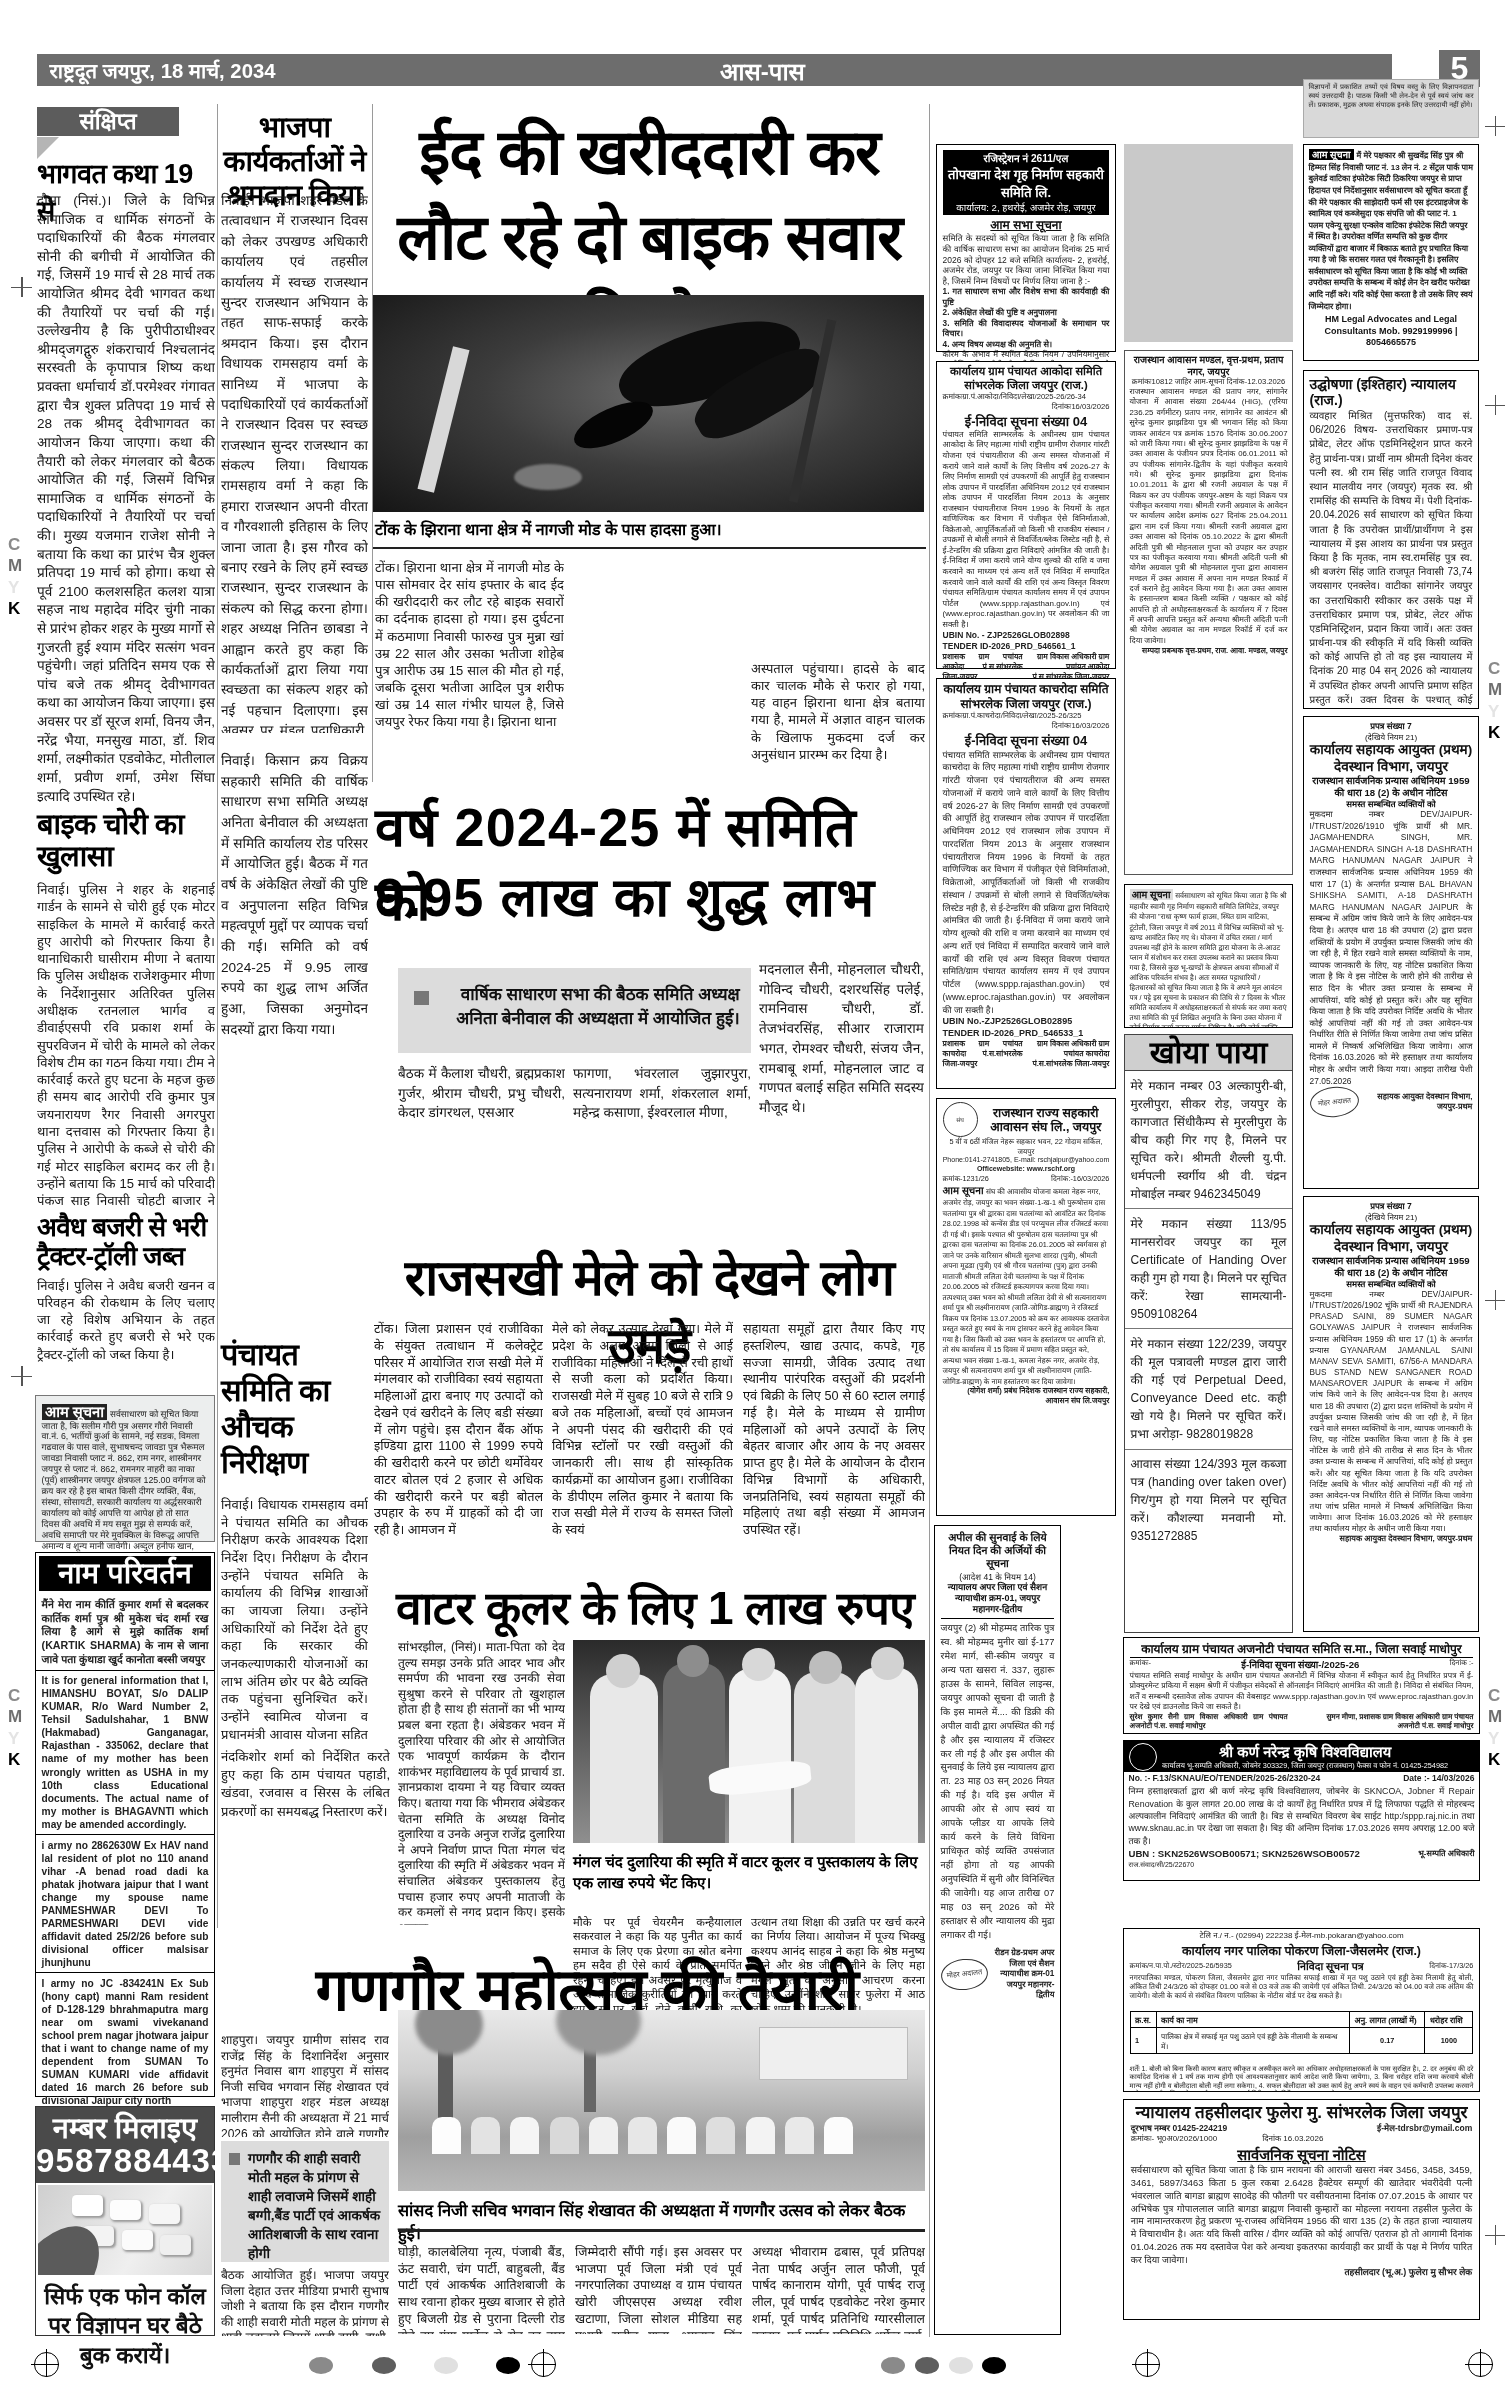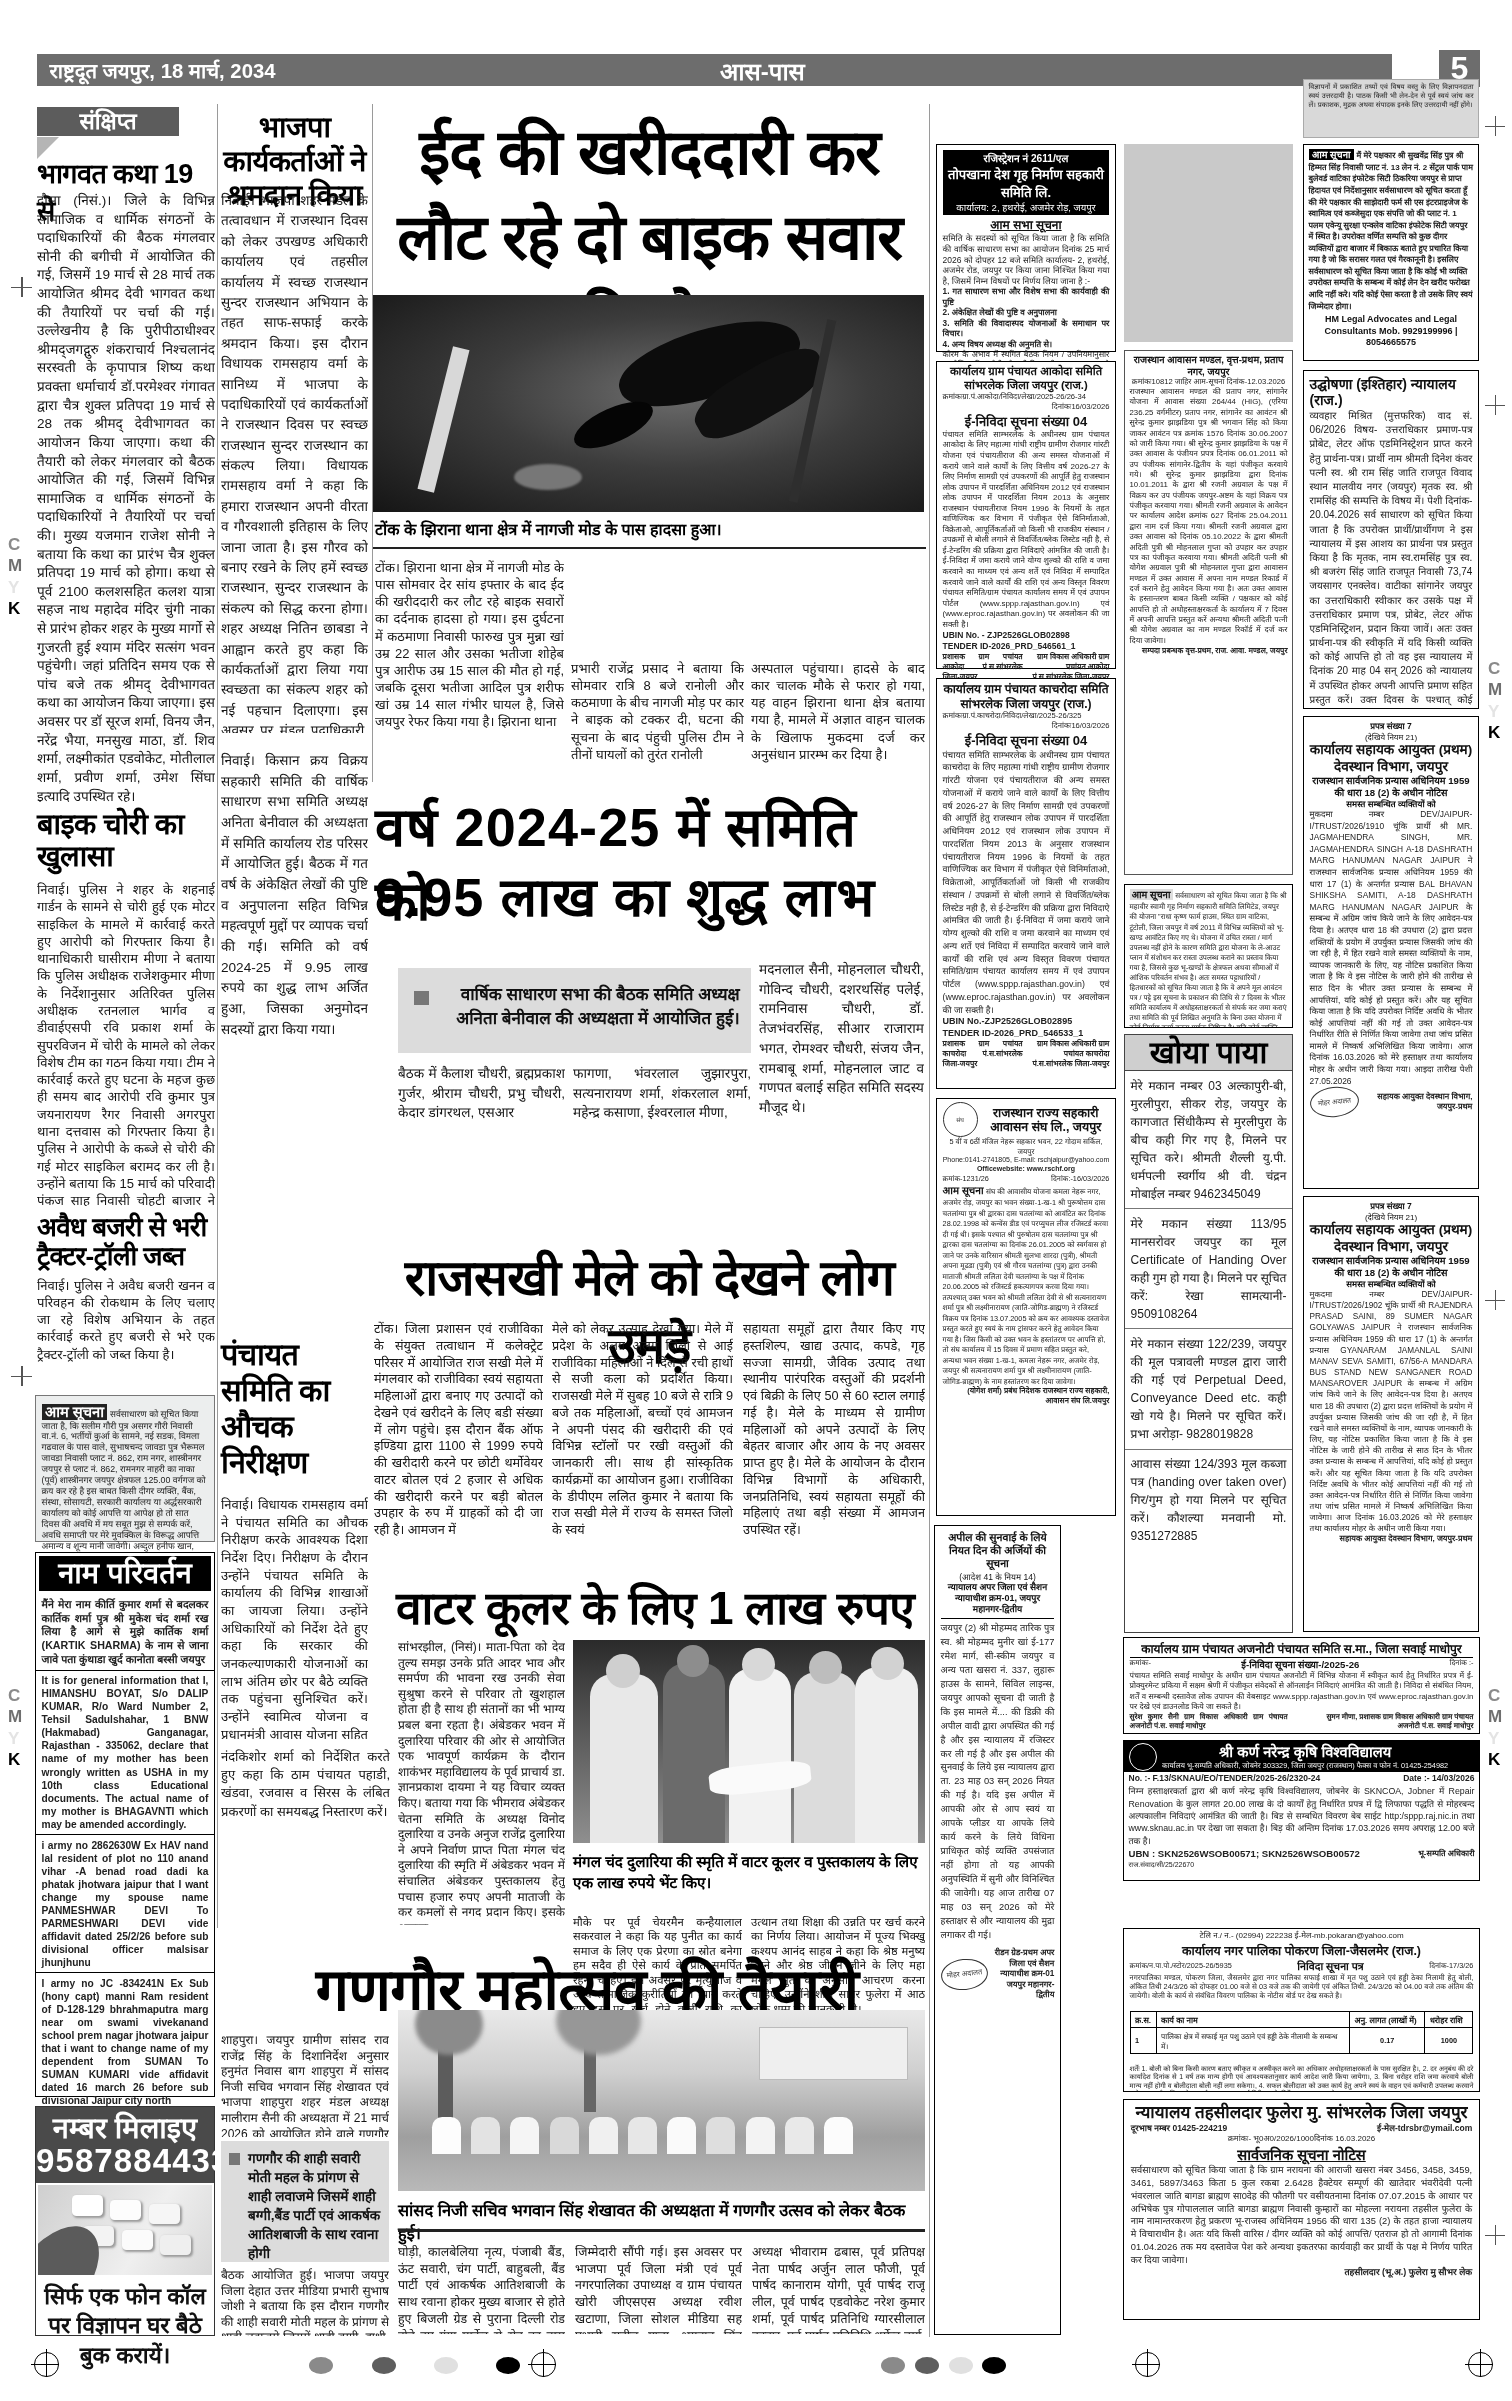--- a/index.html
+++ b/index.html
@@ -111,21 +111,20 @@
     <div style="position:absolute;left:243px;top:34px;width:186px;height:68px;background:#0c0c0c;border-radius:45% 55% 40% 50%;transform:rotate(-18deg);"></div>
     <div style="position:absolute;left:316px;top:73px;width:141px;height:51px;background:#101010;border-radius:40%;transform:rotate(-30deg);"></div>
     <div style="position:absolute;left:435px;top:22.6px;width:9px;height:186px;background:#2e2e2e;transform:rotate(12deg);"></div>
     <div style="position:absolute;left:198px;top:113px;width:85px;height:34px;background:#050505;border-radius:50%;transform:rotate(-24deg);"></div>
     <div style="position:absolute;left:141px;top:169px;width:68px;height:26px;background:#777;border-radius:50%;filter:blur(1.1px);"></div>
   </div>
   <div class="abs cap" style="left:375px;top:518px;width:551px;">टोंक के झिराना थाना क्षेत्र में नागजी मोड के पास हादसा हुआ।</div>
   <div class="hrule" style="left:373px;top:547px;width:553px;"></div>
 
   <div class="abs news" style="left:375px;top:559px;width:189px;height:223px;overflow:hidden;">टोंक। झिराना थाना क्षेत्र में नागजी मोड के पास सोमवार देर सांय इफ्तार के बाद ईद की खरीददारी कर लौट रहे बाइक सवारों का दर्दनाक हादसा हो गया। इस दुर्घटना में कठमाणा निवासी फारुख पुत्र मुन्ना खां उम्र 22 साल और उसका भतीजा शोहेब पुत्र आरीफ उम्र 15 साल की मौत हो गई, जबकि दूसरा भतीजा आदिल पुत्र शरीफ खां उम्र 14 साल गंभीर घायल है, जिसे जयपुर रेफर किया गया है। झिराना थाना</div>
-  <div class="abs news" style="left:571px;top:660px;width:173px;height:123px;overflow:hidden;">प्रभारी राजेंद्र प्रसाद ने बताया कि सोमवार रात्रि 8 बजे रानोली और कठमाणा के बीच नागजी मोड़ पर कार ने बाइक को टक्कर दी, घटना की सूचना के बाद पंहुची पुलिस टीम ने तीनों घायलों को तुरंत रानोली</div>
   <div class="abs news" style="left:751px;top:660px;width:174px;height:123px;overflow:hidden;">अस्पताल पहुंचाया। हादसे के बाद कार चालक मौके से फरार हो गया, यह वाहन झिराना थाना क्षेत्र बताया गया है, मामले में अज्ञात वाहन चालक के खिलाफ मुकदमा दर्ज कर अनुसंधान प्रारम्भ कर दिया है।</div>
 
   <div class="abs headline" style="left:375px;top:788px;width:508px;font-size:54px;letter-spacing:1.1px;">वर्ष 2024-25 में समिति को</div>
   <div class="abs headline" style="left:375px;top:858px;width:508px;font-size:54px;letter-spacing:1.1px;">9.95 लाख का शुद्ध लाभ</div>
 
   <div class="abs hl-box" style="left:398px;top:968px;width:353px;height:85px;text-align:right;">
     <div class="sq" style="top:22.6px;"></div>
     <div class="hl-text" style="padding:14.7px 11.3px 5.6px 44px;font-size:17px;">वार्षिक साधारण सभा की बैठक समिति अध्यक्ष अनिता बेनीवाल की अध्यक्षता में आयोजित हुई।</div>
   </div>
   <div class="abs news" style="left:759px;top:960px;width:165px;height:271px;overflow:hidden;font-size:13.6px;line-height:1.45;">मदनलाल सैनी, मोहनलाल चौधरी, गोविन्द चौधरी, दशरथसिंह पलेई, रामनिवास चौधरी, डॉ. तेजभंवरसिंह, सीआर राजाराम भगत, रोमश्वर चौधरी, संजय जैन, रामबाबू शर्मा, मोहनलाल जाट व गणपत बलाई सहित समिति सदस्य मौजूद थे।</div>
@@ -393,21 +392,21 @@
     <div class="tiny" style="font-size:6.9px;line-height:1.22;">शर्तेंः 1. बोली को बिना किसी कारण बताए स्वीकृत व अस्वीकृत करने का अधिकार अधोहस्ताक्षरकर्ता के पास सुरक्षित है।, 2. दर अनुबंध की दरे कार्यादेश दिनांक से 1 वर्ष तक मान्य होगी एवं आवश्यकतानुसार कार्य आदेश जारी किया जायेगा।, 3. बिना धरोहर राशि जमा करवाये बोली मान्य नहीं होगी व बोलीदाता बोली नहीं लगा सकेगा।, 4. सफल बोलीदाता को उक्त कार्य हेतु अपने स्वयं के वाहन एवं कर्मचारी उपलब्ध करवाने हागे। 5. कार्य पालिका के सफाई जमादार / सफाई निरीक्षक के निर्देशानुसार कराना होगा</div>
     <div class="tiny b ctr" style="font-size:7.6px;text-align:right;">(जब्बर सिंह चौहान) अधिशाषी अधिकारी, नगर पालिका पोकरण</div>
   </div>
 
   <div class="abs boxed2" style="left:1123px;top:2099px;width:357px;height:221px;padding:3.4px 6.8px;box-sizing:border-box;overflow:hidden;">
     <div class="ctr b" style="font-size:17px;line-height:1.15;">न्यायालय तहसीलदार फुलेरा मु. सांभरलेक जिला जयपुर</div>
     <div style="display:flex;justify-content:space-between;">
       <span class="tiny b" style="font-size:8.5px;">दूरभाष नम्बर 01425-224219</span>
       <span class="tiny b" style="font-size:8.5px;">ई-मेल-tdrsbr@ymail.com</span>
     </div>
-    <div style="display:flex;justify-content:center;">
+    <div style="display:flex;justify-content:flex-start;gap:45px;">
       <span class="tiny" style="font-size:8px;">क्रमांकः- भू0अ0/2026/1000</span>
       <span class="tiny" style="font-size:8px;">दिनांक 16.03.2026</span>
     </div>
     <div class="ctr b" style="font-size:14.7px;text-decoration:underline;">सार्वजनिक सूचना नोटिस</div>
     <div class="tiny" style="font-size:9.3px;line-height:1.38;">सर्वसाधारण को सूचित किया जाता है कि ग्राम नरायना की आराजी खसरा नंबर 3456, 3458, 3459, 3461, 5897/3463 किता 5 कुल रकबा 2.6428 हैक्टेयर सम्पूर्ण की खातेदार भंवरीदेवी पत्नी भंवरलाल जाति बागडा ब्राह्मण सा0देह की फौतगी पर वसीयतनामा दिनांक 07.07.2015 के आधार पर अभिषेक पुत्र गोपाललाल जाति बागडा ब्राह्मण निवासी कुम्हारों का मोहल्ला नरायना तहसील फुलेरा के नाम नामान्तरकरण हेतु प्रकरण भू-राजस्व अधिनियम 1956 की धारा 135 (2) के तहत हाजा न्यायालय मे विचाराधीन है। अतः यदि किसी वारिस / दीगर व्यक्ति को कोई आपत्ति/ एतराज हो तो आगामी दिनांक 01.04.2026 तक मय दस्तावेज पेश करे अन्यथा इकतरफा कार्यवाही कर प्रार्थी के पक्ष मे निर्णय पारित कर दिया जावेगा।</div>
     <div class="tiny b" style="font-size:9px;text-align:right;">तहसीलदार (भू.अ.) फुलेरा मु सौभर लेक</div>
   </div>
 
   <div class="abs cmyk" style="left:8px;top:534px;">
     <span style="color:#8a8a8a;">C</span>

